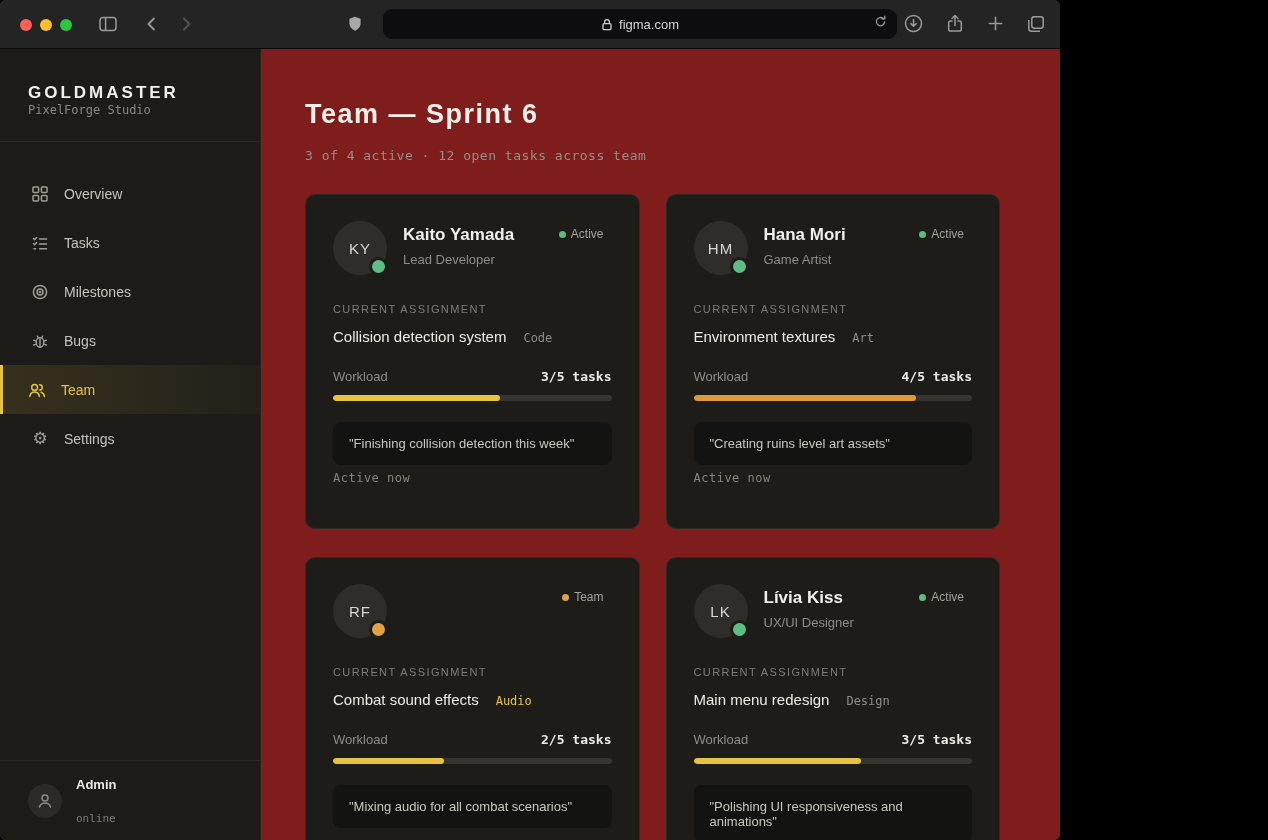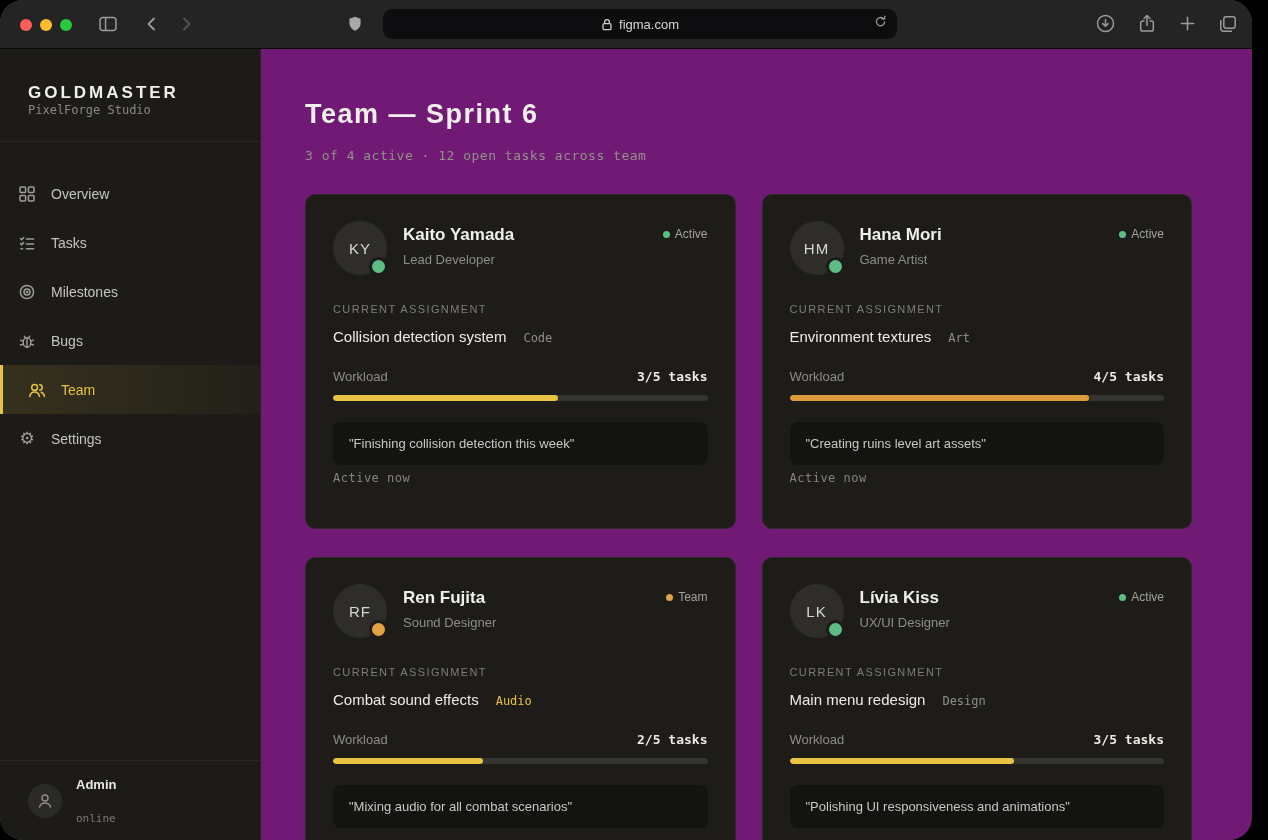--- a/index.html
+++ b/index.html
@@ -1,16 +1,16 @@
 <!DOCTYPE html>
 <html><head>
 <meta charset="utf-8">
 <style>
   html,body{margin:0;padding:0;background:#000;font-family:"Liberation Sans",sans-serif;-webkit-font-smoothing:antialiased;}
-  .window{width:1252px;height:840px;border-radius:23px;overflow:hidden;position:relative;background:#151412;box-shadow:0 0 0 1px #3a3a38 inset;}
+  .window{width:1060px;height:840px;border-radius:6px;overflow:hidden;position:relative;background:#151412;box-shadow:0 0 0 1px #3a3a38 inset;}
 
   
   .chrome{position:relative;height:48px;background:#242425;border-bottom:1px solid #0a0a0a;}
   .lights{position:absolute;left:20px;top:19px;display:flex;gap:8px;}
   .light{width:12px;height:12px;border-radius:50%;}
   .light.red{background:#ff5f57;}
   .light.yellow{background:#febc2e;}
   .light.green{background:#28c840;}
   .chrome-icon{position:absolute;color:#9b9b9b;display:flex;align-items:center;justify-content:center;}
   .chrome-icon svg{display:block;}
@@ -24,45 +24,45 @@
   .right-icons .chrome-icon{position:static;}
 
   
   .shell{display:flex;height:792px;justify-content:flex-end;}
   .sidebar{width:260px;min-width:260px;background:#1c1b18;border-right:1px solid #262522;display:flex;flex-direction:column;}
   .brand-block{padding:34px 28px 24px 28px;}
   .brand{color:#f0efe9;font-size:17px;font-weight:700;letter-spacing:3px;}
   .tagline{margin-top:0;color:#8a897f;font-size:12px;font-family:"DejaVu Sans Mono",monospace;}
   .side-divider{height:1px;background:#2a2926;margin:0;}
   .nav{padding:27px 0 0 0;}
-  .nav-item{height:49px;display:flex;align-items:center;gap:15px;padding-left:15px;color:#c6c5bc;font-size:14px;cursor:default;border-left:3px solid transparent;}
+  .nav-item{height:49px;display:flex;align-items:center;gap:15px;padding-left:28px;color:#c6c5bc;font-size:14px;cursor:default;border-left:3px solid transparent;}
   .nav-item .nicon{width:18px;height:18px;display:flex;align-items:center;justify-content:center;color:#a09f96;font-size:17px;line-height:1;}
   .nav-item.active{background:linear-gradient(90deg,rgba(231,194,67,0.13),rgba(231,194,67,0.03));border-left:3px solid #e7c243;color:#e7c243;padding-left:25px;}
   .nav-item.active .nicon{color:#e7c243;}
   .side-spacer{flex:1;}
   .user-block{border-top:1px solid #2a2926;padding:16px 28px;display:flex;align-items:center;gap:14px;}
   .user-avatar{width:34px;height:34px;border-radius:50%;background:#2b2a27;display:flex;align-items:center;justify-content:center;color:#8d8c82;}
   .user-name{color:#e9e8e1;font-size:13px;font-weight:700;}
   .user-status{margin-top:20px;color:#7c7b72;font-size:11px;font-family:"DejaVu Sans Mono",monospace;}
 
   
-  .content{flex:1;background:#701a75;padding:50px 60px 8px 44px;overflow:hidden;}
+  .content{flex:1;background:#7f1d1d;padding:50px 60px 8px 44px;overflow:hidden;}
   .page-title{color:#f0efe9;font-size:27px;font-weight:700;letter-spacing:1.5px;}
   .page-subtitle{margin-top:18px;color:#92918a;font-size:13px;font-family:"DejaVu Sans Mono",monospace;letter-spacing:0.5px;}
   .cards{margin-top:31px;display:grid;grid-template-columns:1fr 1fr;gap:28px 26px;}
 
   .card{background:#1d1c19;border:1px solid #2c2b27;border-radius:10px;padding:26px 27px;height:335px;box-sizing:border-box;}
   .card-head{display:flex;align-items:flex-start;position:relative;}
   .avatar-wrap{position:relative;width:54px;height:54px;}
   .avatar{width:54px;height:54px;border-radius:50%;background:#2e2d2a;display:flex;align-items:center;justify-content:center;color:#d8d7cf;font-size:15px;letter-spacing:1px;font-weight:500;}
   .presence-dot{position:absolute;right:-1px;bottom:-1px;width:13px;height:13px;border-radius:50%;border:3px solid #1d1c19;}
   .who{margin-left:16px;padding-top:4px;}
   .name{color:#f0efe9;font-size:17px;font-weight:600;}
   .role{margin-top:7px;color:#8e8d85;font-size:13px;}
-  .status-badge{position:absolute;right:0;top:6px;display:flex;align-items:center;gap:5px;}
+  .status-badge{position:absolute;right:8px;top:6px;display:flex;align-items:center;gap:5px;}
   .badge-dot{width:7px;height:7px;border-radius:50%;}
   .badge-label{color:#a3a29a;font-size:12px;}
   .section-label{margin-top:28px;color:#7e7d75;font-size:11px;letter-spacing:1.4px;}
   .assignment-row{margin-top:13px;display:flex;align-items:baseline;gap:17px;}
   .assignment{color:#edebe3;font-size:15px;}
   .tag{font-size:12px;font-family:"DejaVu Sans Mono",monospace;}
   .workload-row{margin-top:24px;display:flex;justify-content:space-between;align-items:baseline;}
   .workload-label{color:#8e8d85;font-size:13px;}
   .tasks{color:#eceae2;font-size:13px;font-weight:700;font-family:"DejaVu Sans Mono",monospace;}
   .bar-track{margin-top:11px;height:6px;border-radius:3px;background:#343430;overflow:hidden;}
@@ -297,24 +297,20 @@
           <div class="quote">"Creating ruins level art assets"</div>
           <div class="presence">Active now</div>
         </article>
 
         <article class="card">
           <header class="card-head">
             <div class="avatar-wrap">
               <div class="avatar">RF</div>
               <span class="presence-dot" style="background: rgb(226, 161, 68);"></span>
             </div>
-            <div class="who">
-              <div class="name">Ren Fujita</div>
-              <div class="role">Sound Designer</div>
-            </div>
             <div class="status-badge">
               <span class="badge-dot" style="background: rgb(226, 161, 68);"></span>
               <span class="badge-label">Team</span>
             </div>
           </header>
           <div class="section-label">CURRENT ASSIGNMENT</div>
           <div class="assignment-row">
             <span class="assignment">Combat sound effects</span>
             <span class="tag" style="color: rgb(231, 194, 67);">Audio</span>
           </div>

